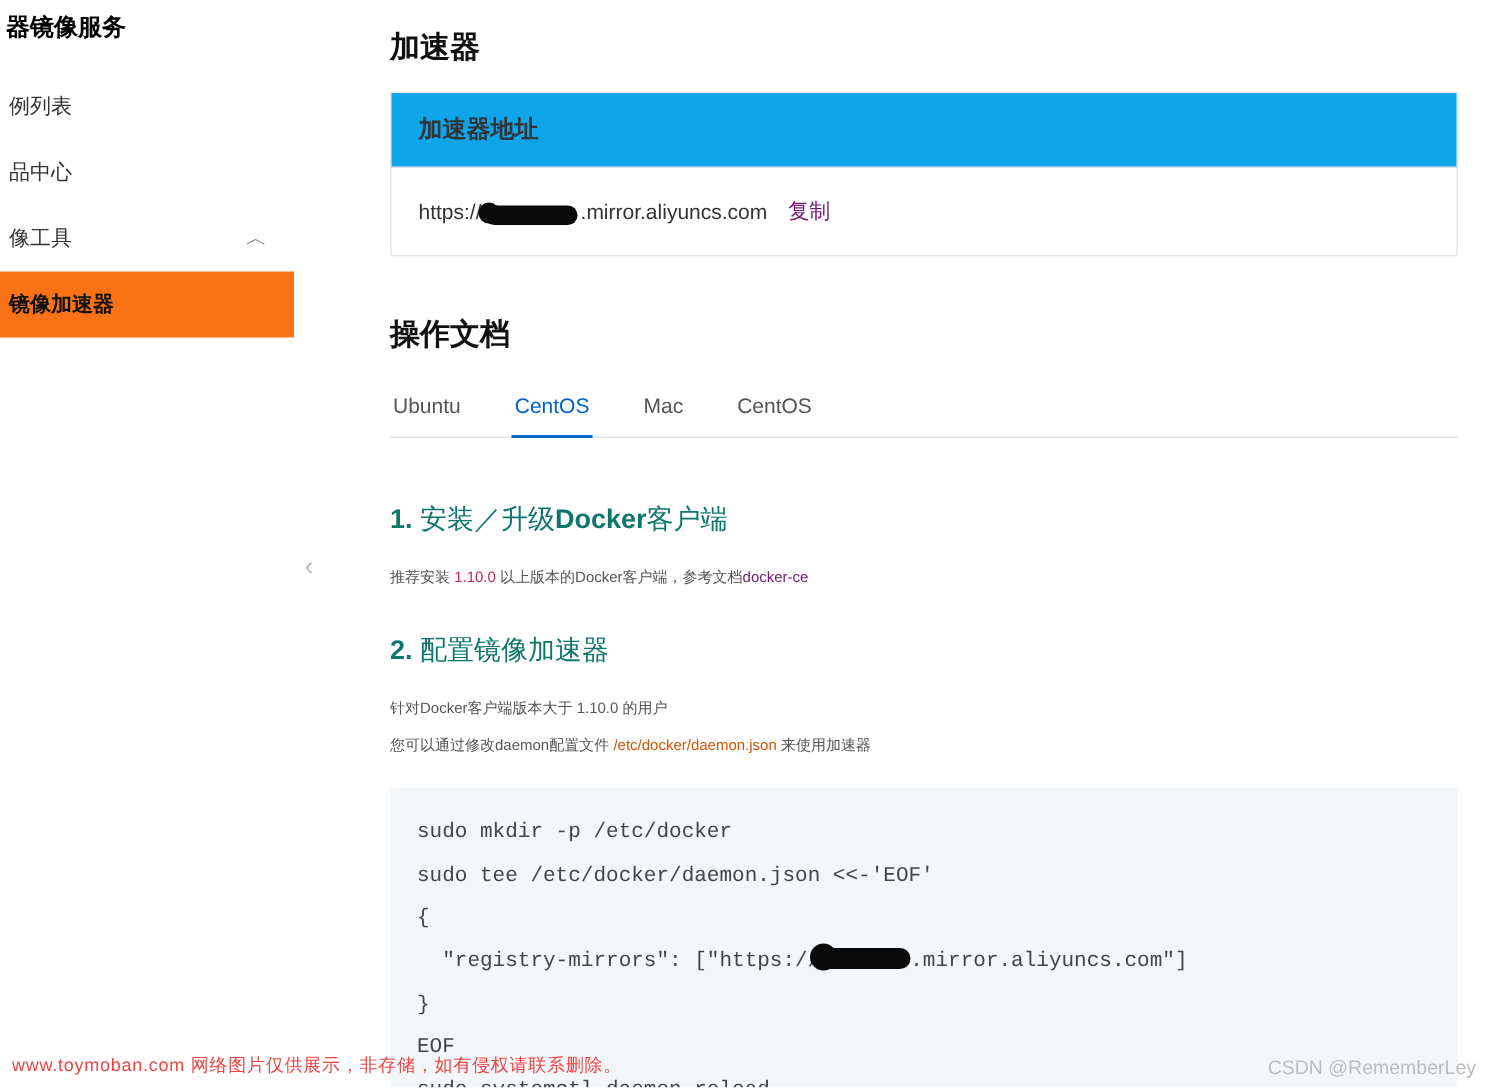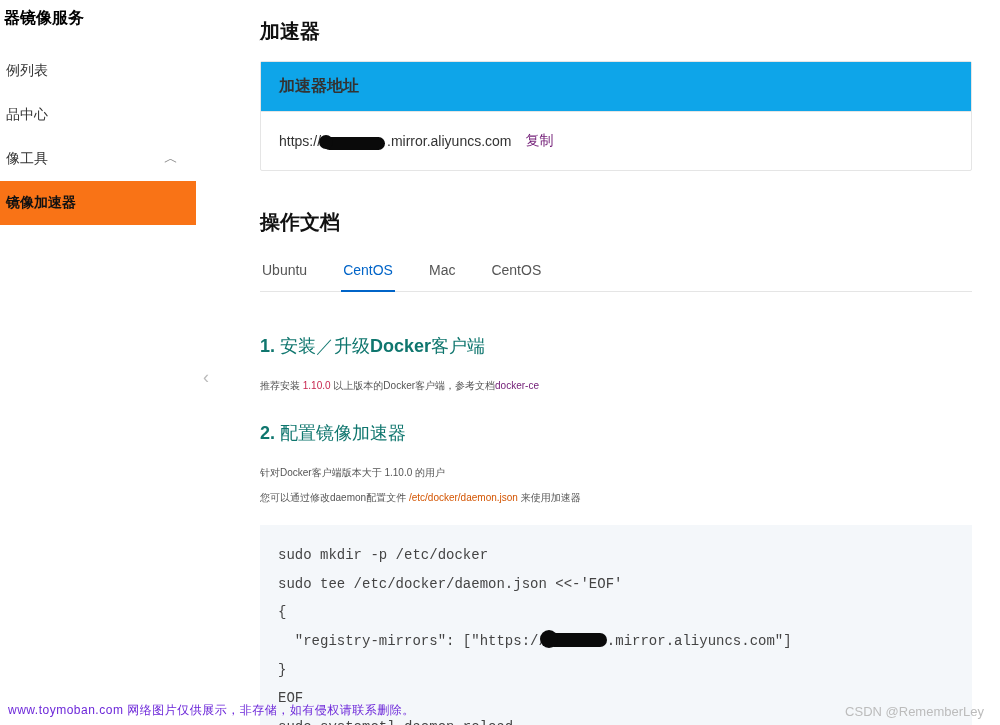--- a/index.html
+++ b/index.html
@@ -165,21 +165,21 @@
       position: absolute;
       left: -7px; top: -3px;
       width: 18px; height: 18px;
       background: #0a0a0a;
       border-radius: 50%;
     }
     .watermark-left {
       position: absolute;
       left: 8px; bottom: 6px;
       font-size: 12px;
-      color: #6d28d9;
+      color: #ef4444;
       letter-spacing: 0.5px;
     }
     .watermark-right {
       position: absolute;
       right: 16px; bottom: 6px;
       font-size: 13px;
       color: #bcbcbc;
     }
   </style>
 </head>

